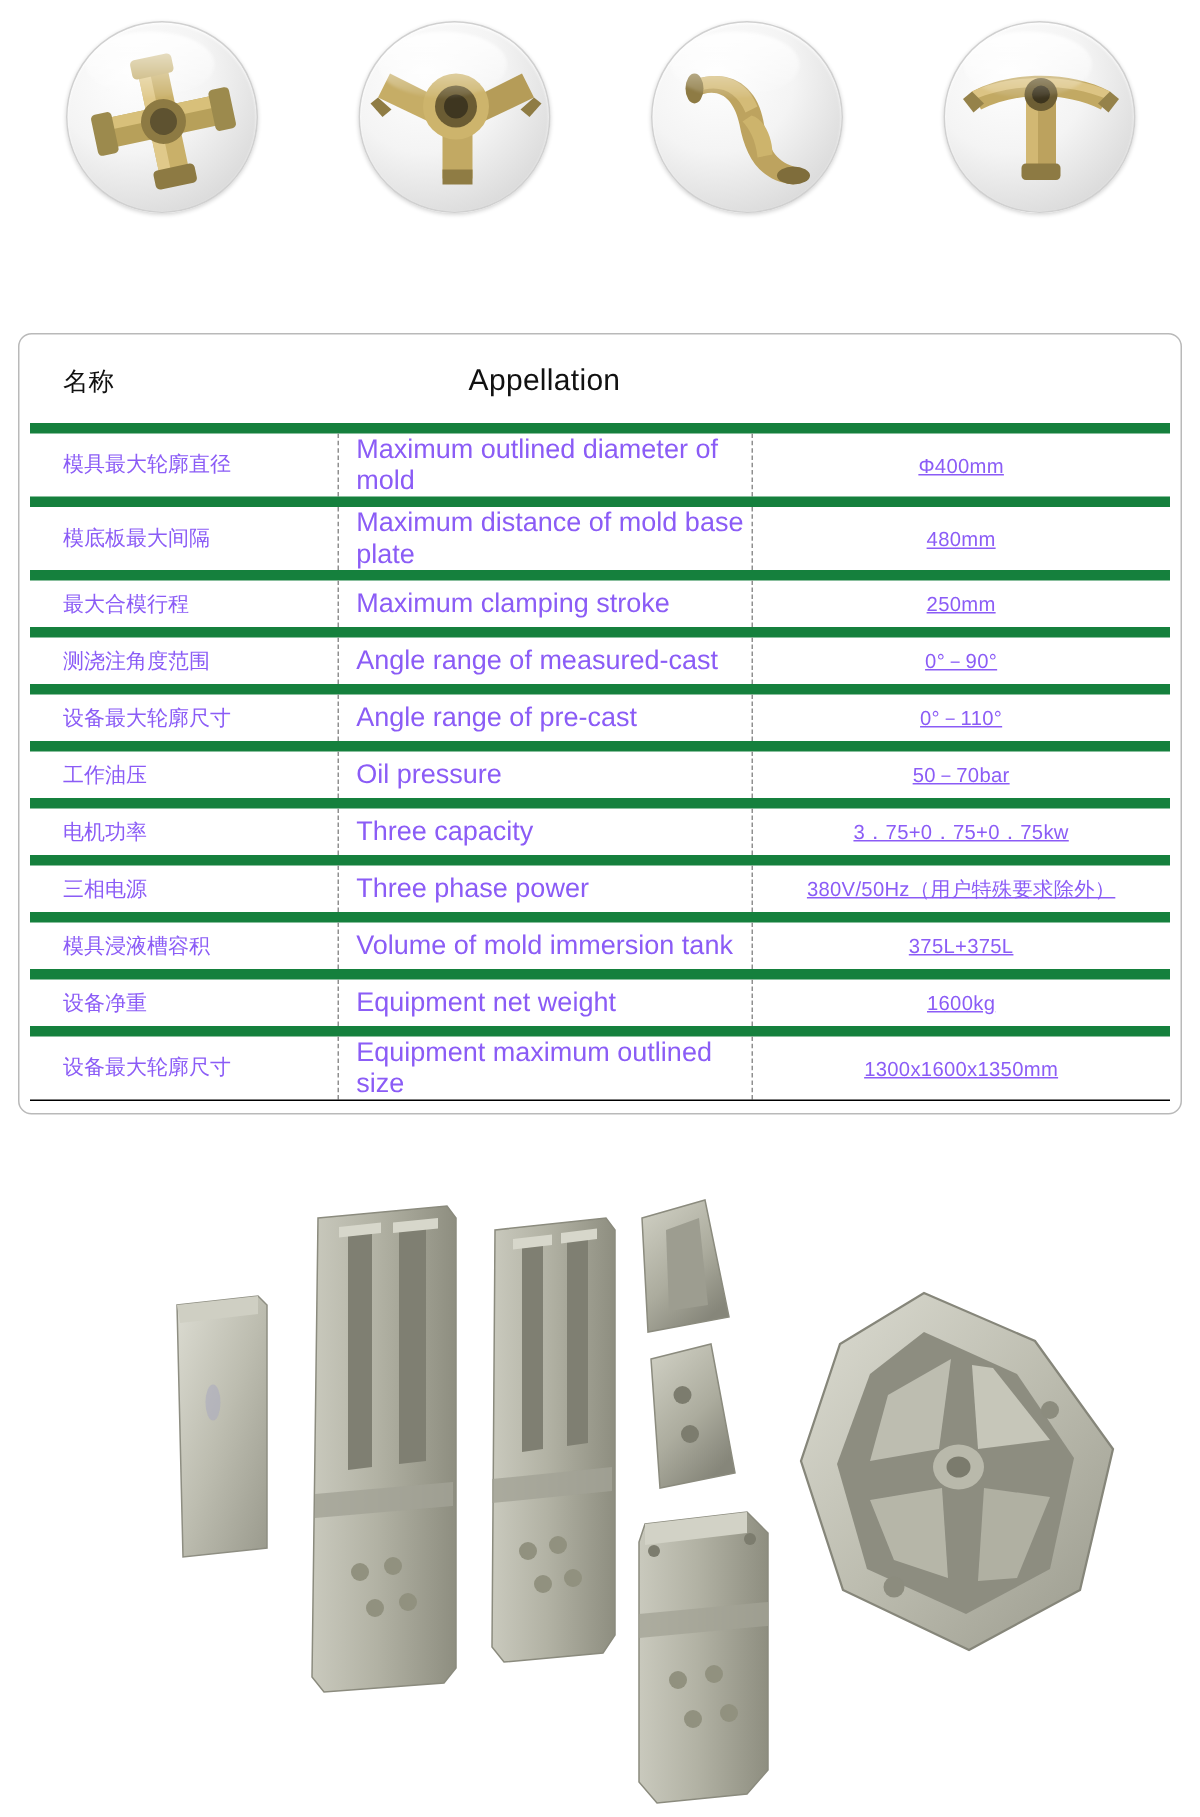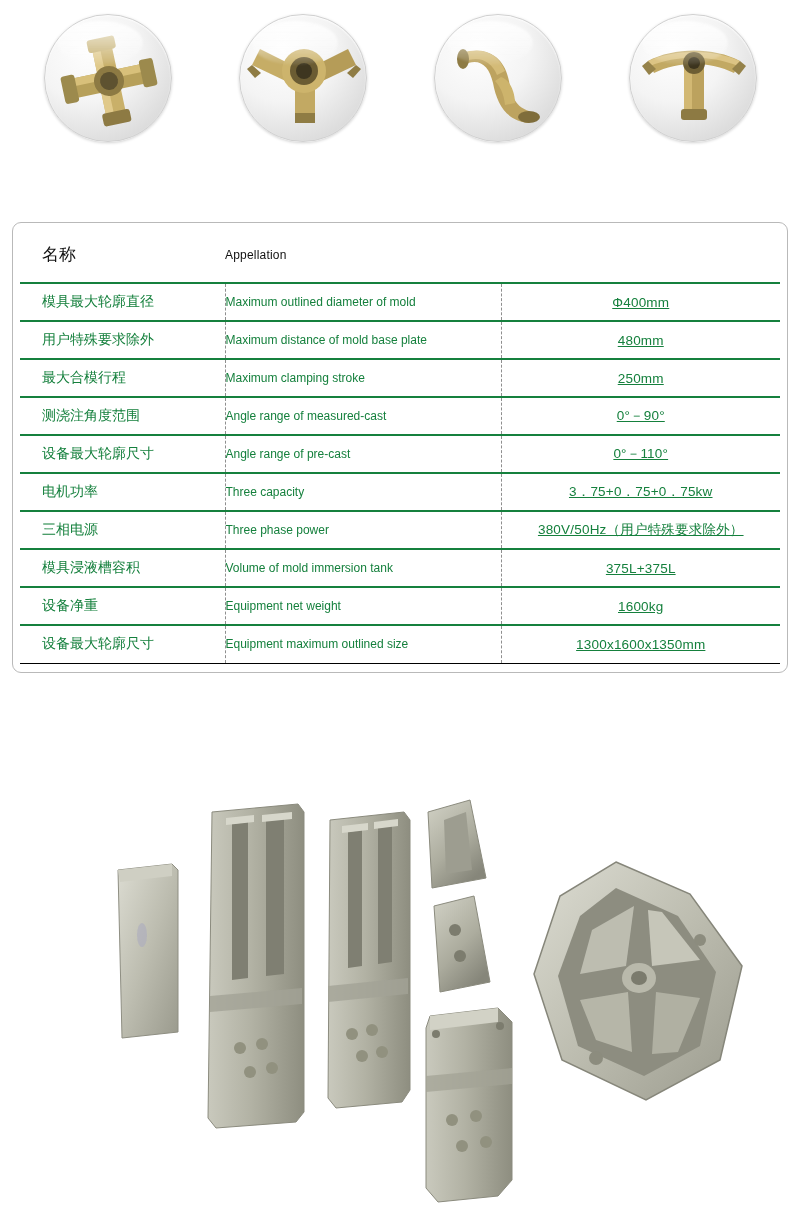--- a/index.html
+++ b/index.html
@@ -64,38 +64,39 @@
   table.spec col.c2 { width: 276px; }
   table.spec col.c3 { width: auto; }
 
   table.spec tr.head td {
     border: none;
     padding: 14px 0 16px 0;
     font-size: 16px;
     color: #111;
   }
   table.spec tr.head td.cn { padding-left: 22px; font-size: 17px; }
-  table.spec tr.head td.en { text-align: left; font-size: 12px; letter-spacing: .2px; }
+  table.spec tr.head td.en { text-align: center; font-size: 20px; letter-spacing: .2px; }
 
   table.spec tr.row td {
     height: 38px;
     font-size: 13.5px;
-    color: #15803d;
-    border-top: 2px solid #15803d;
+    color: #8b5cf6;
+    border-top: 7px solid #15803d;
     padding: 0;
     vertical-align: middle;
   }
   table.spec tr.row:last-child td { border-bottom: 1px solid #000; }
   table.spec tr.row td.cn {
     padding-left: 22px;
     font-size: 14px;
     border-right: 1px dashed #8f8f8f;
   }
   table.spec tr.row td.en {
-    font-size: 12px;
+    padding-left: 12px;
+    font-size: 18px;
     border-right: 1px dashed #8f8f8f;
   }
   table.spec tr.row td.val {
     text-align: center;
     font-size: 13.5px;
     letter-spacing: .2px;
     text-decoration: underline;
   }
 
   
@@ -194,38 +195,43 @@
           <td class="en">Appellation</td>
           <td class="val"></td>
         </tr>
 
         <tr class="row">
           <td class="cn">模具最大轮廓直径</td>
           <td class="en">Maximum outlined diameter of mold</td>
           <td class="val">Φ400mm</td>
         </tr>
         <tr class="row">
-          <td class="cn">用户特殊要求除外</td>
+          <td class="cn">模底板最大间隔</td>
           <td class="en">Maximum distance of mold base plate</td>
           <td class="val">480mm</td>
         </tr>
         <tr class="row">
           <td class="cn">最大合模行程</td>
           <td class="en">Maximum clamping stroke</td>
           <td class="val">250mm</td>
         </tr>
         <tr class="row">
           <td class="cn">测浇注角度范围</td>
           <td class="en">Angle range of measured-cast</td>
           <td class="val">0°－90°</td>
         </tr>
         <tr class="row">
           <td class="cn">设备最大轮廓尺寸</td>
           <td class="en">Angle range of pre-cast</td>
           <td class="val">0°－110°</td>
+        </tr>
+        <tr class="row">
+          <td class="cn">工作油压</td>
+          <td class="en">Oil pressure</td>
+          <td class="val">50－70bar</td>
         </tr>
         <tr class="row">
           <td class="cn">电机功率</td>
           <td class="en">Three capacity</td>
           <td class="val">3．75+0．75+0．75kw</td>
         </tr>
         <tr class="row">
           <td class="cn">三相电源</td>
           <td class="en">Three phase power</td>
           <td class="val">380V/50Hz（用户特殊要求除外）</td>

